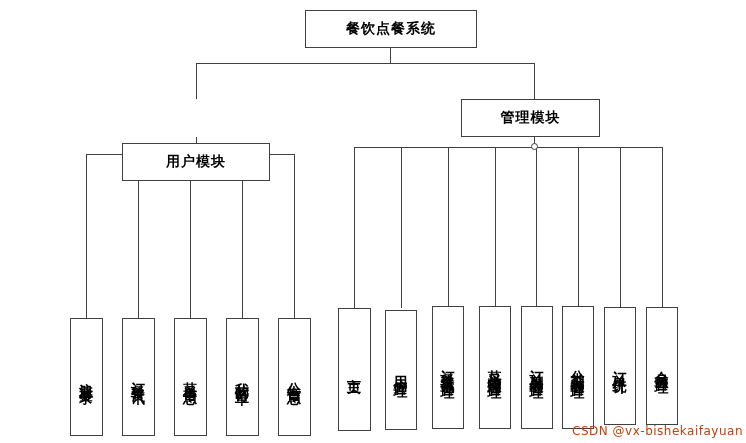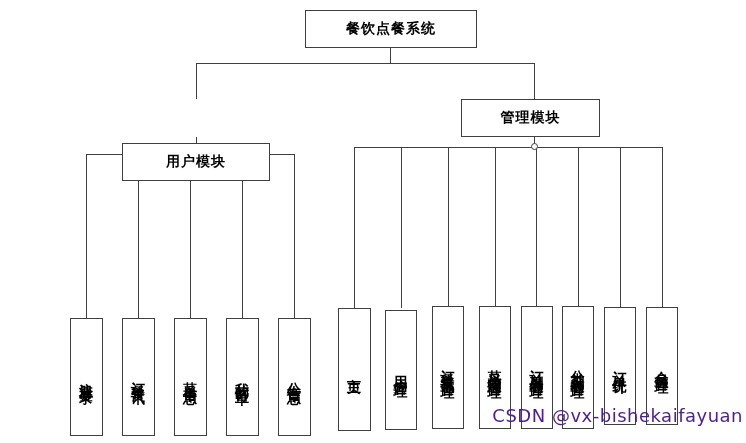--- a/index.html
+++ b/index.html
@@ -48,23 +48,23 @@
     box-sizing: border-box;
     width: 7px;
     height: 7px;
     border: 1px solid #404040;
     border-radius: 50%;
     background: #ffffff;
   }
   .watermark {
     position: absolute;
     right: 3px;
-    bottom: 17px;
-    font-size: 18px;
-    color: #4c1d95;
+    bottom: 5px;
+    font-size: 12px;
+    color: #c2410c;
     letter-spacing: 0.5px;
     white-space: nowrap;
   }
 </style>
 </head>
 <body>
 
 <div class="canvas">
 
   <div class="line" style="left:390px; top:48px; width:1px; height:15px;"></div>

